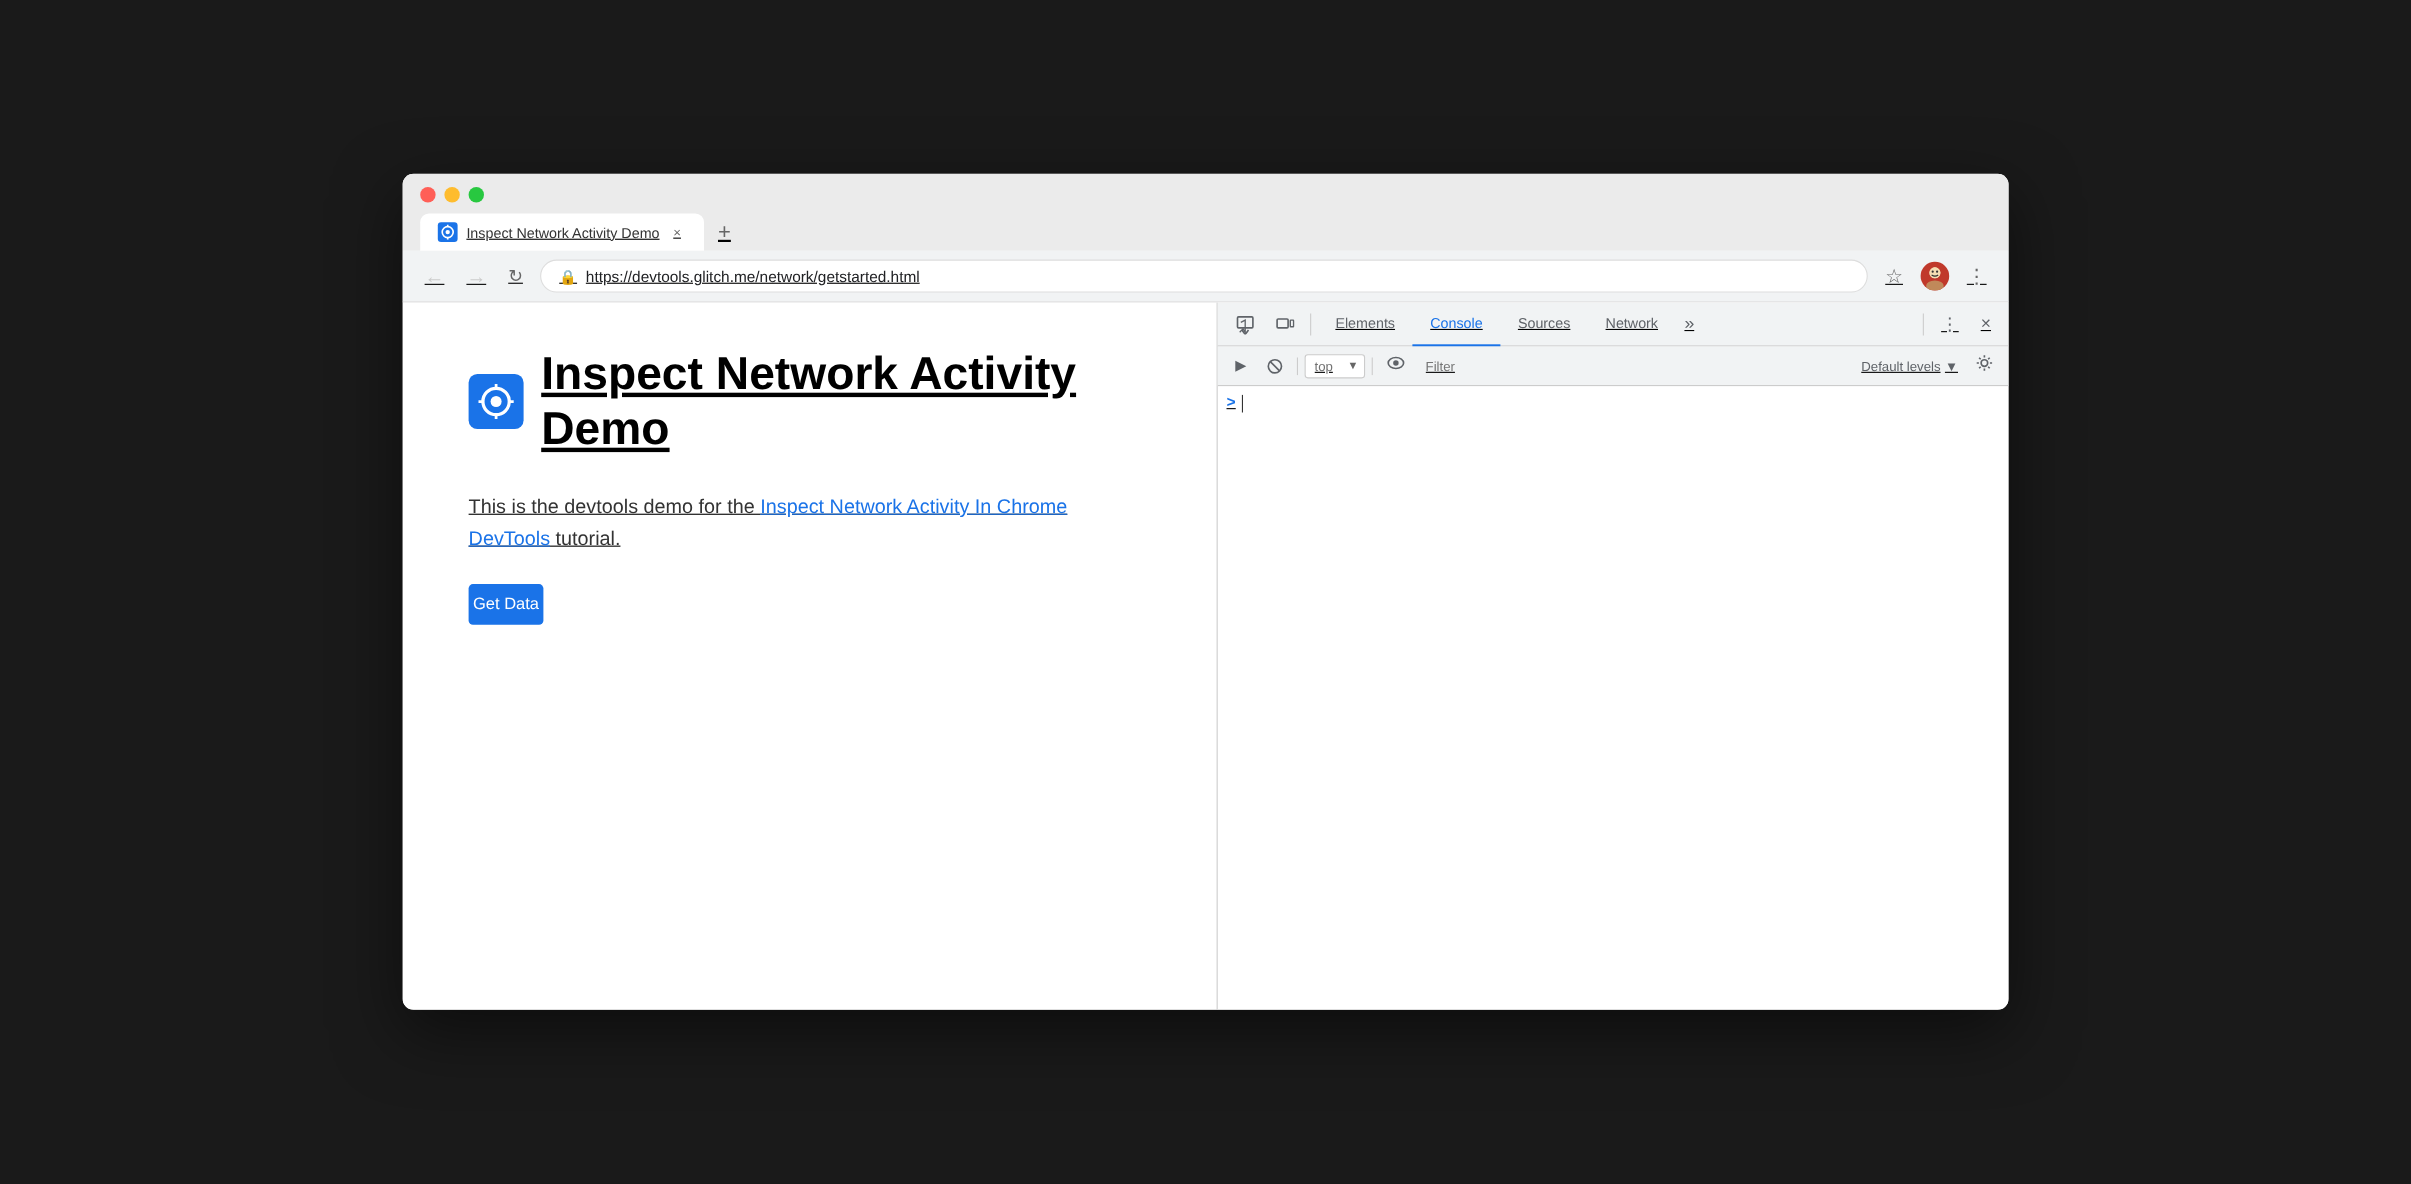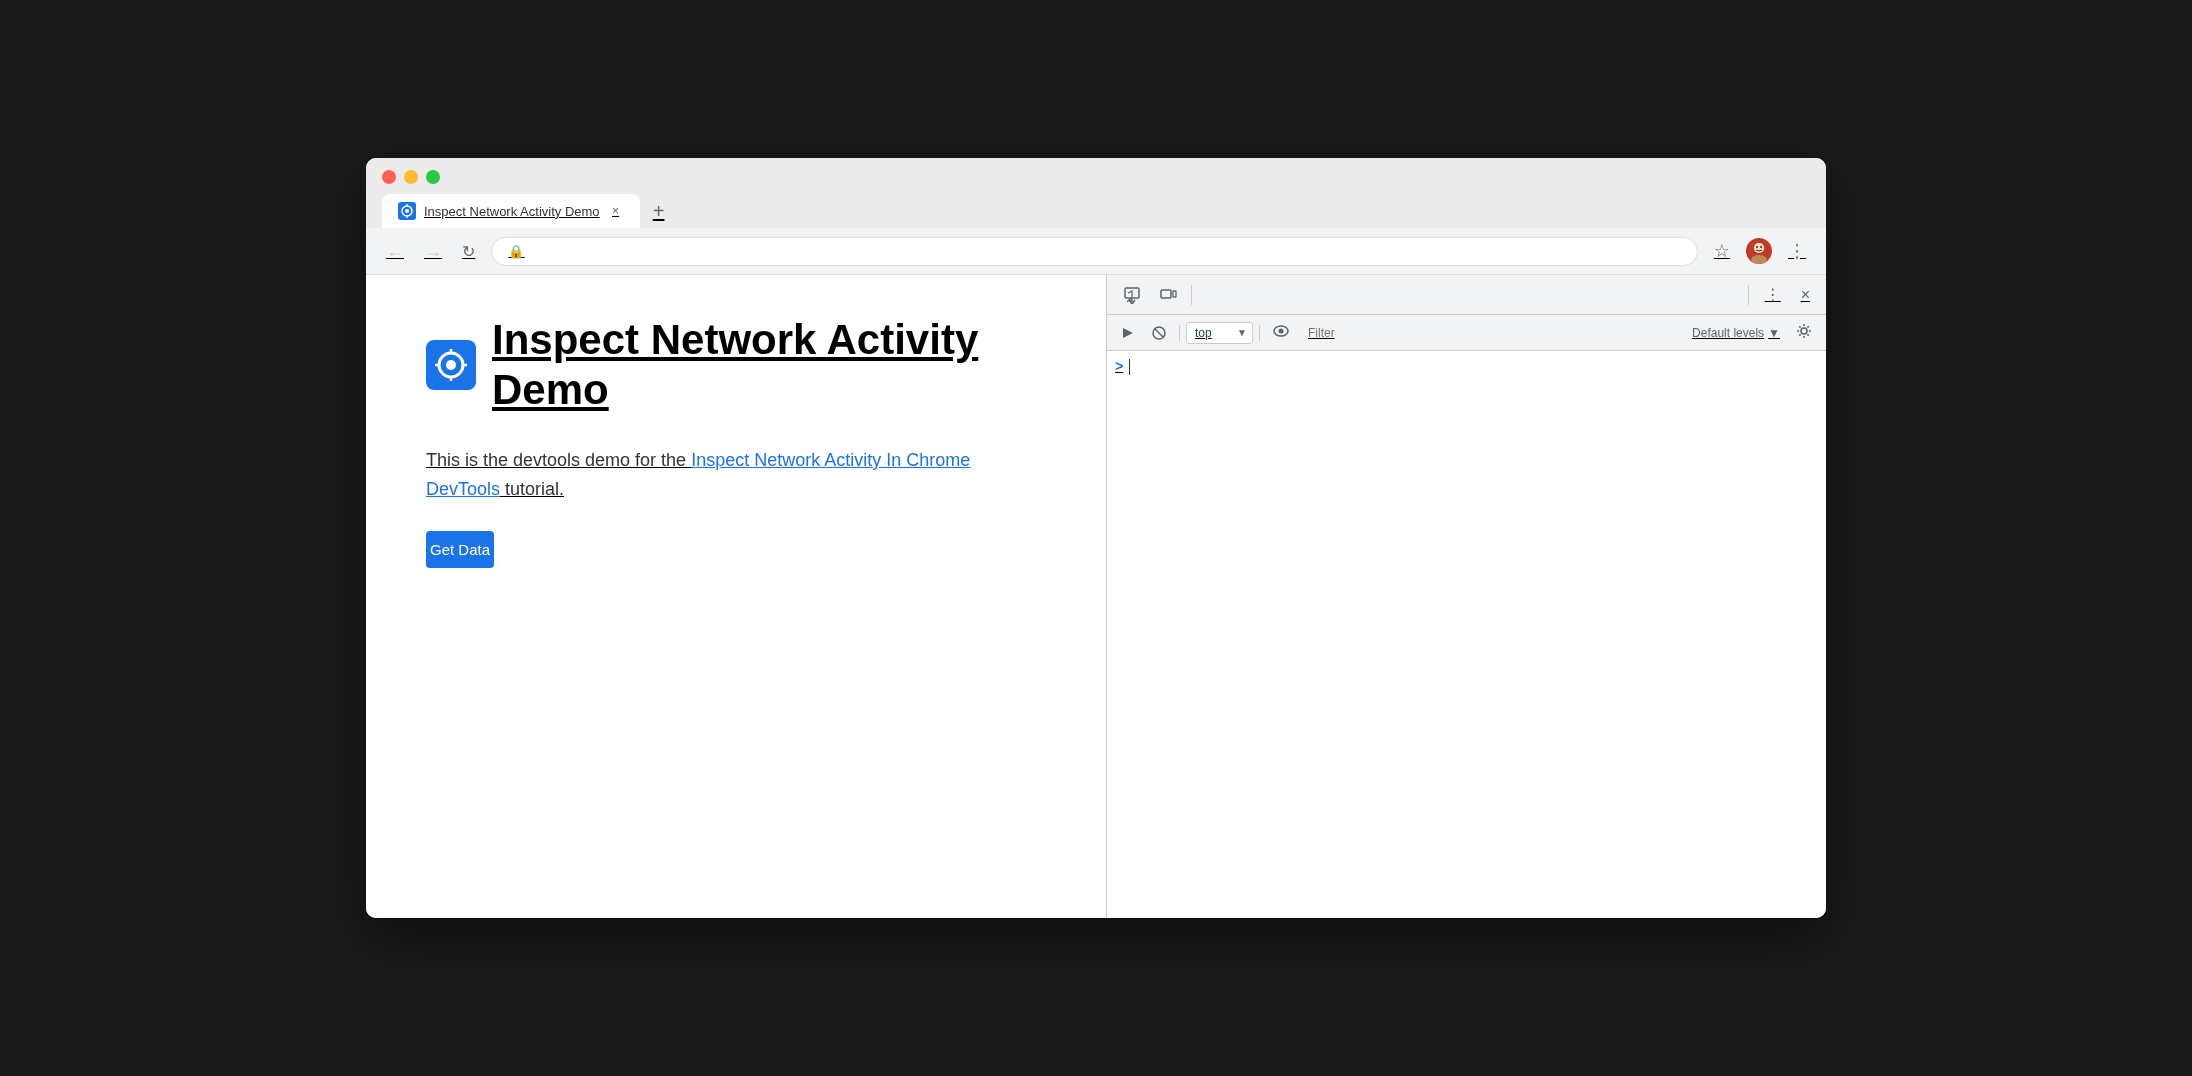--- a/index.html
+++ b/index.html
@@ -350,23 +350,23 @@
       width: 1px;
       height: 16px;
       background: #ccc;
       margin: 0 2px;
     }
 
     .context-select {
       background: #ffffff;
       border: 1px solid #ccc;
       border-radius: 3px;
-      padding: 3px 40px 3px 8px;
+      padding: 3px 28px 3px 8px;
       font-size: 12px;
-      color: #14532d;
+      color: #737373;
       cursor: pointer;
       appearance: none;
       -webkit-appearance: none;
       position: relative;
     }
 
     .context-wrapper {
       position: relative;
       display: flex;
       align-items: center;
@@ -480,20 +480,21 @@
       <div class="new-tab-btn">+</div>
     </div>
   </div>
 
   <div class="address-bar">
     <button class="nav-btn disabled">←</button>
     <button class="nav-btn disabled">→</button>
     <button class="reload-btn">↻</button>
     <div class="url-bar">
       <span class="lock-icon">🔒</span>
+      <span class="url-text">https://devtools.glitch.me/network/getstarted.html</span>
     </div>
     <button class="bookmark-btn">☆</button>
     <div class="profile-avatar">
       <svg width="26" height="26" viewBox="0 0 26 26">
         <circle cx="13" cy="10" r="5" fill="#f5deb3"></circle>
         <ellipse cx="13" cy="22" rx="8" ry="5" fill="#c0895a"></ellipse>
         <circle cx="13" cy="10" r="5" fill="#f5deb3"></circle>
 
         <circle cx="11" cy="9" r="1" fill="#333"></circle>
         <circle cx="15" cy="9" r="1" fill="#333"></circle>
@@ -535,20 +536,35 @@
             <path d="M5 7 L9 5 L9 16 L7 13 L4 16" stroke="#5f6368" stroke-width="1.2" fill="none"></path>
           </svg>
         </button>
         <button class="devtools-icon-btn">
           <svg width="18" height="18" viewBox="0 0 18 18" fill="none">
             <rect x="2" y="4" width="10" height="8" rx="1" stroke="#5f6368" stroke-width="1.5" fill="none"></rect>
             <rect x="14" y="5" width="3" height="6" rx="0.5" stroke="#5f6368" stroke-width="1.3" fill="none"></rect>
           </svg>
         </button>
         <div class="devtools-divider"></div>
+        <div class="devtools-tabs">
+          <div class="devtools-tab">
+            <span>Elements</span>
+          </div>
+          <div class="devtools-tab active">
+            <span>Console</span>
+          </div>
+          <div class="devtools-tab">
+            <span>Sources</span>
+          </div>
+          <div class="devtools-tab">
+            <span>Network</span>
+          </div>
+          <div class="devtools-tab-more">»</div>
+        </div>
         <div class="devtools-actions">
           <div class="devtools-divider"></div>
           <button class="devtools-icon-btn">⋮</button>
           <button class="devtools-icon-btn">×</button>
         </div>
       </div>
 
       <div class="console-toolbar">
         <button class="console-btn">
           <svg width="14" height="14" viewBox="0 0 14 14" fill="none">

